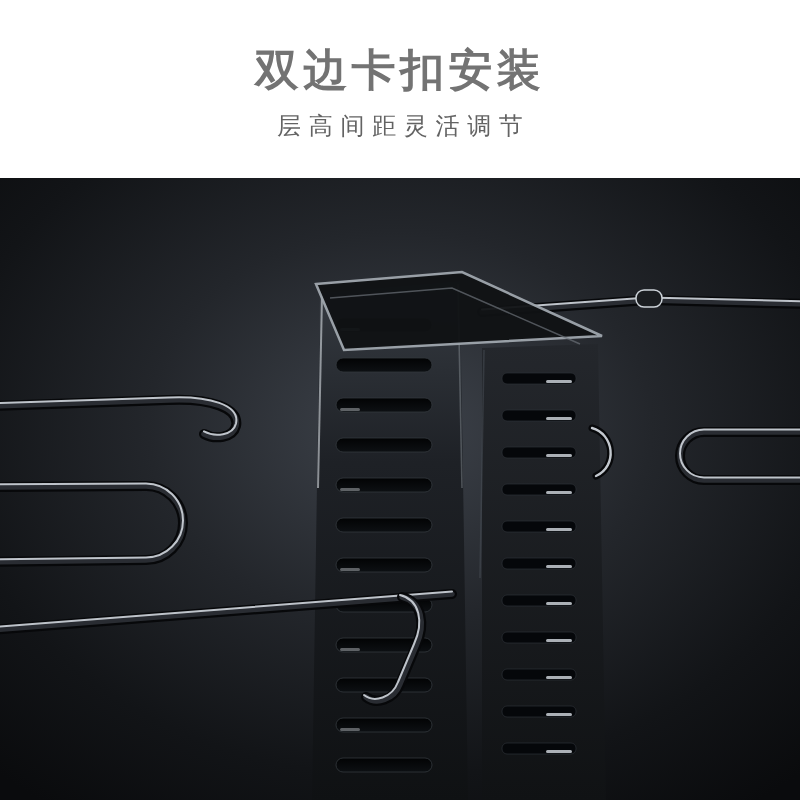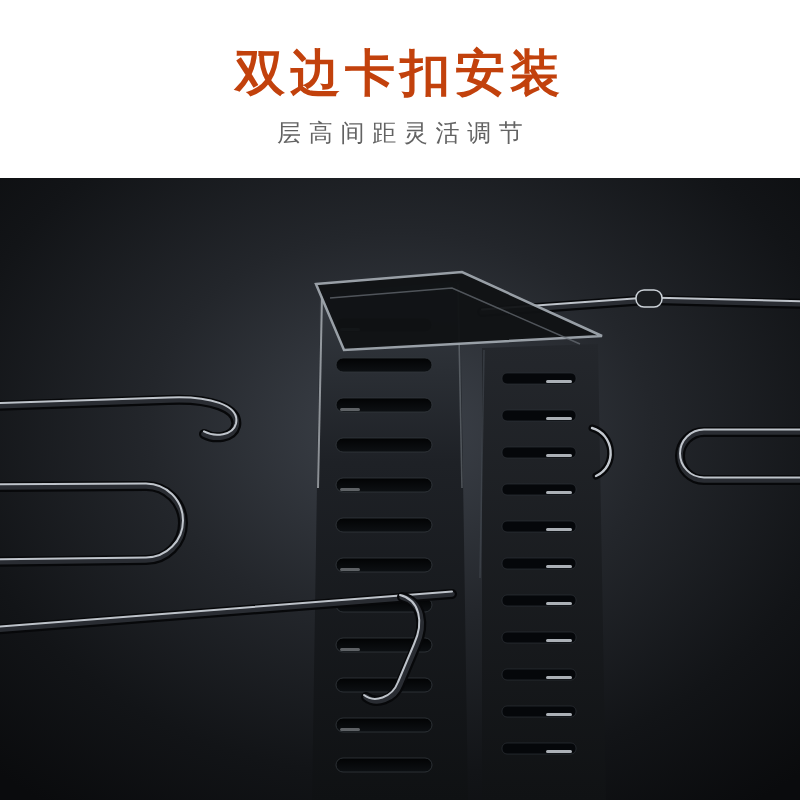--- a/index.html
+++ b/index.html
@@ -7,21 +7,21 @@
     width:800px;height:800px;overflow:hidden;background:#ffffff;
     font-family:"Liberation Sans","DejaVu Sans",sans-serif;
     position:relative;
   }
   .banner{
     position:absolute;top:0;left:0;width:800px;height:178px;
     background:#ffffff;text-align:center;z-index:2;
   }
   .banner h1{
     margin:46px 0 0 0;
-    font-size:50px;font-weight:900;color:#c2410c;
+    font-size:44px;font-weight:900;color:#737373;
     letter-spacing:0.10em;line-height:1.1;
   }
   .banner p{
     margin:16px 0 16px 0;
     font-size:24px;font-weight:500;color:#636363;
     letter-spacing:0.32em;text-indent:0.32em;
   }
   .scene{
     position:absolute;top:178px;left:0;width:800px;height:622px;
     background:#0a0b0d;z-index:1;

